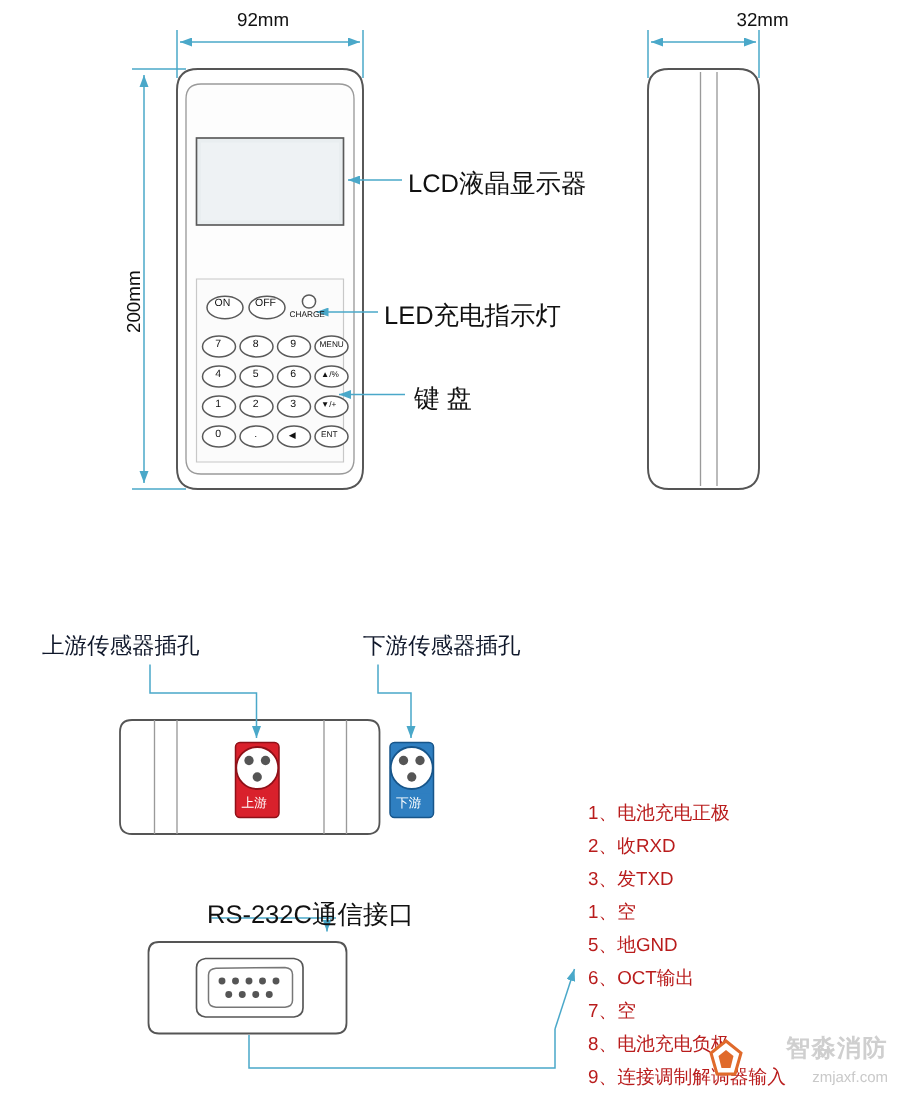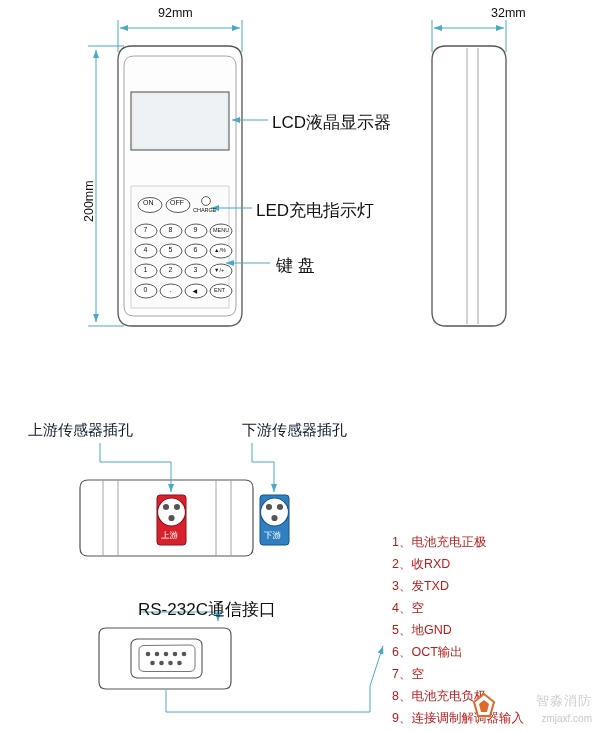--- a/index.html
+++ b/index.html
@@ -16,21 +16,21 @@
   .lbl{position:absolute;font-size:17px;color:#111;white-space:nowrap;}
   .lbl-dim{position:absolute;font-size:12.5px;color:#111;white-space:nowrap;}
   .lbl-big{position:absolute;font-size:15px;color:#0f172a;white-space:nowrap;}
   .lbl-list{position:absolute;font-size:12.5px;color:#b91c1c;white-space:nowrap;line-height:22px;}
   .vert{
     position:absolute;font-size:12.5px;color:#111;
     transform:rotate(-90deg);transform-origin:left top;white-space:nowrap;
   }
   .wm{
     position:absolute;right:4px;bottom:2px;
-    font-size:13px;font-weight:normal;color:#cfcfcf;
+    font-size:16px;font-weight:bold;color:#cfcfcf;
     letter-spacing:1px;
   }
   .wm2{
     position:absolute;right:6px;bottom:-2px;
     font-size:10px;color:#c9c9c9;text-align:right;
   }
 </style>
 </head>
 <body>
 
@@ -197,21 +197,21 @@
   <div class="lbl" style="left:169.5px;top:286px;font-size:7px;">.</div>
   <div class="lbl" style="left:192.5px;top:286.5px;font-size:6px;">◀</div>
   <div class="lbl" style="left:214px;top:287px;font-size:5.5px;">ENT</div>
 
   <div class="lbl" style="left:161px;top:530px;font-size:8.5px;color:#ffffff;">上游</div>
   <div class="lbl" style="left:264px;top:530px;font-size:8.5px;color:#ffffff;">下游</div>
 
   <div class="lbl-list" style="left:392px;top:531px;">1、电池充电正极</div>
   <div class="lbl-list" style="left:392px;top:553px;">2、收RXD</div>
   <div class="lbl-list" style="left:392px;top:575px;">3、发TXD</div>
-  <div class="lbl-list" style="left:392px;top:597px;">4、空</div>
+  <div class="lbl-list" style="left:392px;top:597px;">1、空</div>
   <div class="lbl-list" style="left:392px;top:619px;">5、地GND</div>
   <div class="lbl-list" style="left:392px;top:641px;">6、OCT输出</div>
   <div class="lbl-list" style="left:392px;top:663px;">7、空</div>
   <div class="lbl-list" style="left:392px;top:685px;">8、电池充电负极</div>
   <div class="lbl-list" style="left:392px;top:707px;">9、连接调制解调器输入</div>
 
   <div style="position:absolute;left:470px;top:690px;width:126px;height:40px;">
     <svg width="126" height="40" viewBox="0 0 126 40">
       <polygon points="14,4 24,12 20,26 8,26 4,12" fill="#ffffff" stroke="#e06a2b" stroke-width="2"></polygon>
       <polygon points="14,10 19,14 17,22 11,22 9,14" fill="#e06a2b"></polygon>

